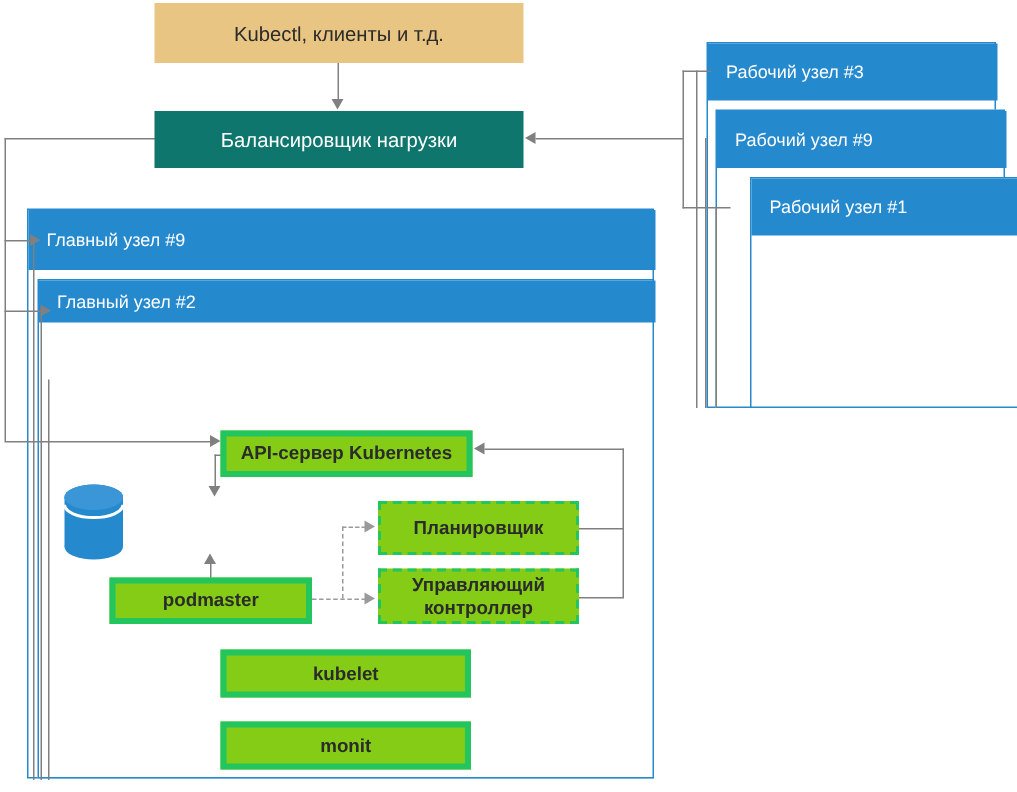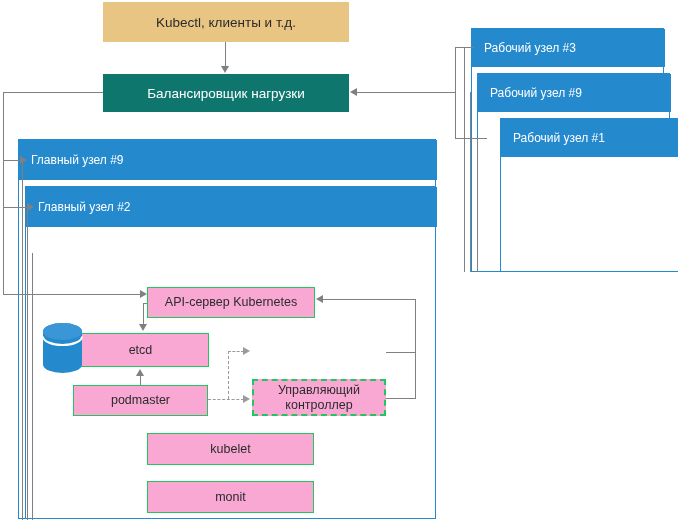--- a/index.html
+++ b/index.html
@@ -48,43 +48,44 @@
     background: #2589ce;
     color: #ffffff;
     display: flex; align-items: center;
     padding-left: 12px;
     font-size: 12px;
   }
   
   .master3 { left: 18px;  top: 139px; width: 418px; height: 380px; }
   .master3 > .panel-header { width: 418px; height: 40px; }
   .master2 { left: 25px;  top: 186px; width: 411px; height: 333px; }
-  .master2 > .panel-header { width: 411px; height: 40px; }
+  .master2 > .panel-header { width: 411px; height: 28px; }
   .master1 { left: 32px;  top: 232px; width: 404px; height: 287px; }
   .master1 > .panel-header { width: 404px; height: 40px; }
   
   .worker3 { left: 471px; top: 28px;  width: 193px; height: 244px; }
   .worker3 > .panel-header { width: 193px; height: 38px; }
   .worker2 { left: 477px; top: 73px;  width: 193px; height: 199px; }
   .worker2 > .panel-header { width: 193px; height: 38px; }
   .worker1 { left: 484px; top: 118px; width: 193px; height: 154px; margin-left: 16px; }
   .worker1 > .panel-header { width: 193px; height: 38px; }
 
   
   .comp {
     position: absolute;
     box-sizing: border-box;
-    background: #f9a8d4;
-    border: 1px solid #22c55e;
+    background: #84cc16;
+    border: 4px solid #22c55e;
     display: flex; align-items: center; justify-content: center;
     text-align: center;
     color: #2b2b2b;
     font-size: 12.5px;
     line-height: 1.15;
     z-index: 6;
+    font-weight: bold;
   }
   .comp.dashed {
     border-style: dashed;
     border-width: 2.5px;
   }
   .apiserver  { left: 147px; top: 287px; width: 168px; height: 31px; }
   .etcd       { left: 72px;  top: 333px; width: 137px; height: 34px; }
   .podmaster  { left: 73px;  top: 385px; width: 135px; height: 31px; }
   .scheduler  { left: 252px; top: 334px; width: 134px; height: 36px; }
   .controller { left: 252px; top: 379px; width: 134px; height: 37px; justify-content: center; }
@@ -233,36 +234,36 @@
   </div>
 
   <div class="node lb-box" style="z-index:7;">
     <span>Балансировщик нагрузки</span>
   </div>
 
   <div class="comp apiserver">
     <span>API-сервер Kubernetes</span>
   </div>
 
-  <div class="comp etcd">
-    <span>etcd</span>
-  </div>
 
   <svg class="db-icon" viewBox="0 0 41 52" xmlns="http://www.w3.org/2000/svg">
     <ellipse cx="20.5" cy="9.5" rx="19.5" ry="8.5" fill="#2589ce"></ellipse>
     <rect x="1" y="9.5" width="39" height="33" fill="#2589ce"></rect>
     <ellipse cx="20.5" cy="42.5" rx="19.5" ry="8.5" fill="#2589ce"></ellipse>
     <ellipse cx="20.5" cy="9.5" rx="19.5" ry="8.5" fill="#3a96d6"></ellipse>
     <path d="M1 14.5 a19.5 8.5 0 0 0 39 0" fill="none" stroke="#ffffff" stroke-width="2"></path>
   </svg>
 
   <div class="comp podmaster">
     <span>podmaster</span>
   </div>
 
+  <div class="comp dashed scheduler">
+    <span>Планировщик</span>
+  </div>
 
   <div class="comp dashed controller">
     <span>Управляющий контроллер</span>
   </div>
 
   <div class="comp monit">
     <span>monit</span>
   </div>
 
   <div class="comp kubelet">

